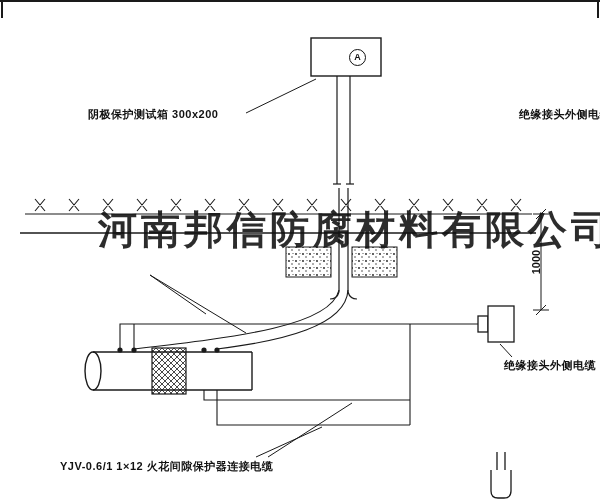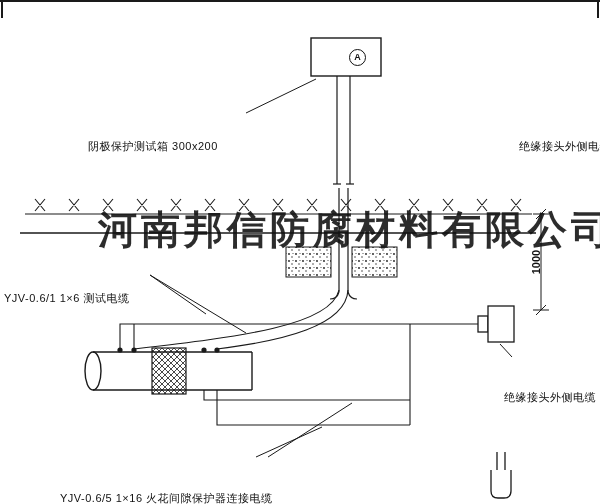--- a/index.html
+++ b/index.html
@@ -2,24 +2,23 @@
 <html><head>
 <meta charset="utf-8">
 <style>
   html,body{margin:0;padding:0;background:#ffffff;}
   #stage{
     position:relative;width:600px;height:504px;background:#ffffff;
     overflow:hidden;font-family:"Liberation Sans",sans-serif;color:#111;
   }
   svg{position:absolute;left:0;top:0;}
   .lbl{
-    position:absolute;font-size:11px;font-weight:400;color:#111;
+    position:absolute;font-size:11px;font-weight:700;color:#111;
     white-space:nowrap;letter-spacing:0.5px;
     font-family:"Liberation Sans",sans-serif;
-    margin-top:32px;
   }
   .meter{
     position:absolute;left:349px;top:49px;width:15px;height:15px;
     border:1px solid #111;border-radius:50%;font-size:9px;line-height:15px;
     text-align:center;font-weight:700;
   }
   .watermark{
     position:absolute;left:62px;top:203px;font-size:39px;font-weight:700;
     letter-spacing:4px;color:rgba(15,15,15,0.88);white-space:nowrap;
     font-family:Liberation Sans, sans-serif;
@@ -140,20 +139,19 @@
       <line x1="497" y1="452" x2="497" y2="470"></line>
       <line x1="505" y1="452" x2="505" y2="470"></line>
       <path d="M491,470 L491,491 Q491,498 498,498 L504,498 Q511,498 511,491 L511,470"></path>
     </g>
   </svg>
 
   <div class="meter">A</div>
 
   <div class="lbl" style="left:88px;top:107px;">阴极保护测试箱 300x200</div>
   <div class="lbl" style="left:519px;top:107px;">绝缘接头外侧电缆</div>
-  <div class="lbl" style="left:4px;top:259px;">YJV-0.6/1 1×6  测试电缆</div>
   <div class="lbl" style="left:504px;top:358px;">绝缘接头外侧电缆</div>
-  <div class="lbl" style="left:60px;top:459px;">YJV-0.6/5  1×16  火花间隙保护器连接电缆</div>
+  <div class="lbl" style="left:60px;top:459px;">YJV-0.6/1  1×12  火花间隙保护器连接电缆</div>
   <div class="dim-text">1000</div>
 
   <div class="watermark">河南邦信防腐材料有限公司</div>
 
 </div>
 
 </body></html>

